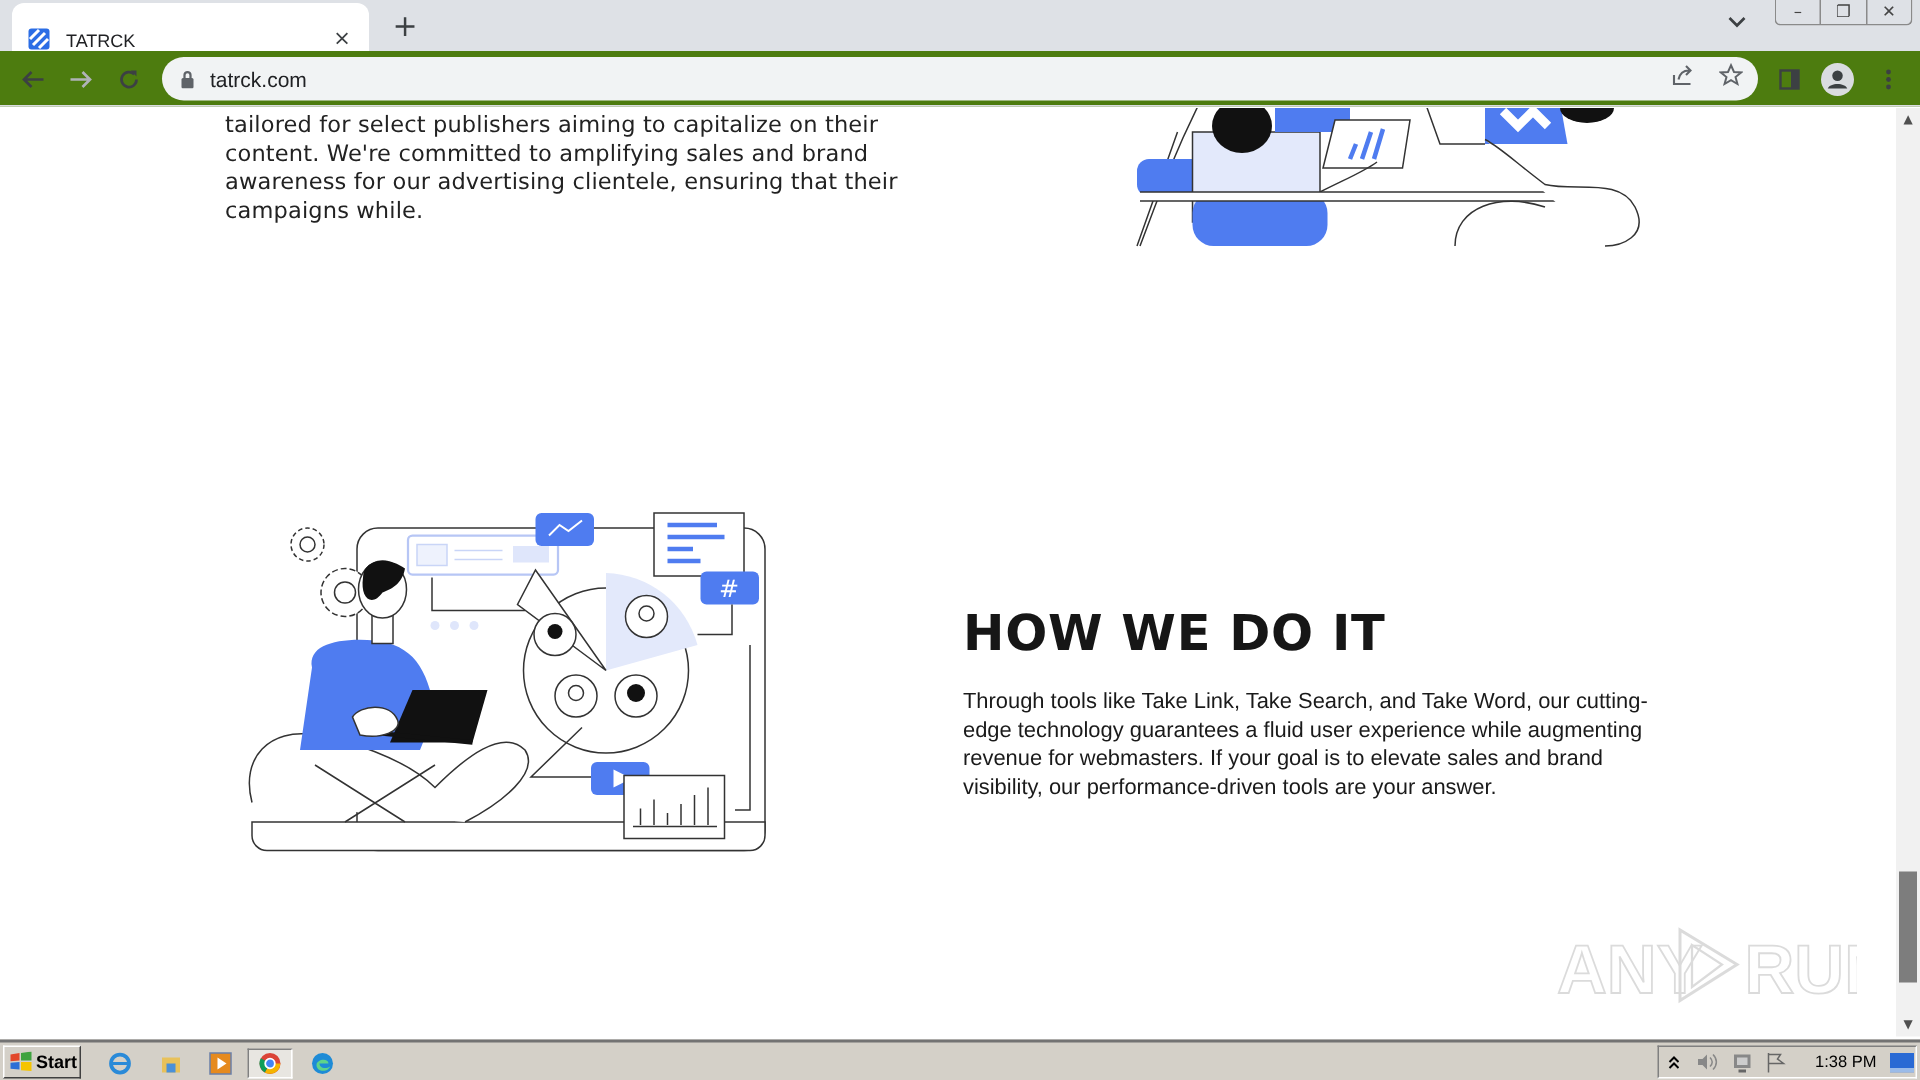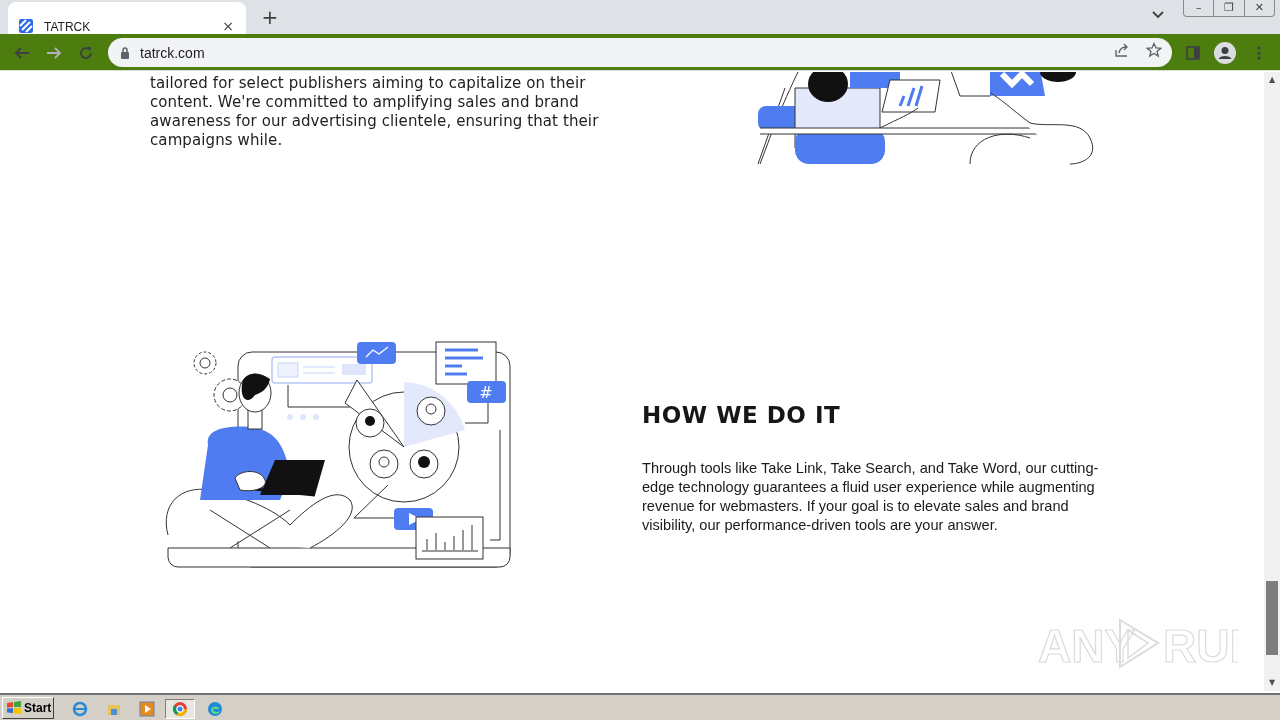--- a/index.html
+++ b/index.html
@@ -15,21 +15,21 @@
   .winctrls div { flex: 1; border-right: 1px solid #8a8a8a; font-size: 11px; text-align: center; line-height: 15px; color: #444; }
   .winctrls div:last-child { border-right: none; }
   .toolbar { position: absolute; left: 0; top: 34px; width: 1280px; height: 37px; background: #4d7c0f; border-bottom: 1px solid #dadce0; }
   .navbtn { position: absolute; top: 7px; width: 24px; height: 24px; display: flex; align-items: center; justify-content: center; }
   .omnibox { position: absolute; left: 108px; top: 4px; width: 1064px; height: 29px; background: #f1f3f4; border-radius: 15px; display: flex; align-items: center; padding-left: 12px; }
   .omnibox .url { font-family: "Liberation Sans", sans-serif; font-size: 14px; color: #202124; margin-left: 10px; }
   .omni-icon { position: absolute; top: 7px; width: 18px; height: 18px; display:flex; align-items:center; justify-content:center; }
   .tb-right { position: absolute; top: 7px; width: 24px; height: 24px; display: flex; align-items: center; justify-content: center; }
   .page { position: absolute; left: 0; top: 72px; width: 1264px; height: 619px; background: #fff; overflow: hidden; }
   .para-top { position: absolute; left: 150px; top: 2px; width: 480px; font-family: "DejaVu Sans", sans-serif; font-size: 15px; line-height: 19px; color: #222; letter-spacing: 0.1px; }
-  .heading { position: absolute; left: 642px; top: 330px; font-family: "DejaVu Sans", sans-serif; font-size: 23px; font-weight: bold; color: #161616; letter-spacing: 0.5px; }
+  .heading { position: absolute; left: 642px; top: 330px; font-family: "DejaVu Sans", sans-serif; font-size: 33px; font-weight: bold; color: #161616; letter-spacing: 0.5px; }
   .para-how { position: absolute; left: 642px; top: 387px; width: 470px; font-family: Liberation Sans, sans-serif; font-size: 14.6px; line-height: 19px; color: #1a1a1a; }
   .illus-top { position: absolute; left: 740px; top: -4px; width: 380px; height: 98px; }
   .illus-main { position: absolute; left: 160px; top: 263px; width: 360px; height: 240px; }
   .watermark { position: absolute; left: 1038px; top: 540px; width: 200px; height: 60px; opacity: 0.35; }
   .scrollbar { position: absolute; left: 1264px; top: 72px; width: 16px; height: 619px; background: #f1f1f1; }
   .scrollbar .up, .scrollbar .down { position: absolute; left: 0; width: 16px; height: 16px; font-size: 8px; color: #505050; text-align: center; line-height: 16px; }
   .scrollbar .up { top: 0; } .scrollbar .down { bottom: 0; }
   .scrollbar .thumb { position: absolute; left: 2px; top: 509px; width: 12px; height: 74px; background: #7d7d7d; }
   .taskbar { position: absolute; left: 0; top: 693px; width: 1280px; height: 27px; background: #d4d0c8; border-top: 2px solid #737373; }
   .startbtn { position: absolute; left: 2px; top: 2px; width: 52px; height: 22px; border: 1px solid #fff; border-right-color: #404040; border-bottom-color: #404040; background: #d4d0c8; display: flex; align-items: center; padding-left: 3px; font-family: "Liberation Sans", sans-serif; font-weight: bold; font-size: 12px; color: #000; }
@@ -260,13 +260,35 @@
         <path d="M8 8 L4.5 14 A7 7 0 0 1 1.9 4.5 Z" fill="#0f9d58"></path>
         <circle cx="8" cy="8" r="3.2" fill="#4285f4" stroke="#fff" stroke-width="1.2"></circle>
       </svg>
   </div>
   <div class="qlaunch" style="left:205px">
     <svg width="16" height="16" viewBox="0 0 16 16">
         <circle cx="8" cy="8" r="7" fill="#1e8bd6"></circle>
         <path d="M4 9 C4 5 12 4 12 8 L6 8 C6 11 10 12 13 10 C12 14 4 14 4 9 Z" fill="#5fd48a"></path>
       </svg>
   </div>
+  <div class="tray">
+    <svg style="position:absolute;left:6px;top:5px" width="8" height="10" viewBox="0 0 8 10">
+        <path d="M1 5 L4 2 L7 5 M1 9 L4 6 L7 9" stroke="#000" stroke-width="1.3" fill="none"></path>
+      </svg>
+    <svg style="position:absolute;left:24px;top:3px" width="16" height="14" viewBox="0 0 16 14">
+        <path d="M2 5 H5 L8 2 V12 L5 9 H2 Z" fill="#888"></path>
+        <path d="M10 4 C12 6 12 8 10 10 M12 2 C15 5 15 9 12 12" stroke="#888" fill="none"></path>
+      </svg>
+    <svg style="position:absolute;left:47px;top:3px" width="16" height="15" viewBox="0 0 16 15">
+        <rect x="3" y="2" width="11" height="9" fill="#888"></rect>
+        <rect x="5" y="4" width="7" height="5" fill="#ccc"></rect>
+        <rect x="6" y="12" width="5" height="2" fill="#666"></rect>
+      </svg>
+    <svg style="position:absolute;left:71px;top:3px" width="14" height="15" viewBox="0 0 14 15">
+        <path d="M2 1 V14 M2 2 H10 L8 5 L12 8 H2" stroke="#666" fill="none"></path>
+      </svg>
+    <span class="clock">1:38 PM</span>
+    <svg style="position:absolute;left:154px;top:4px" width="16" height="13" viewBox="0 0 16 13">
+        <rect x="0" y="0" width="16" height="13" fill="#2a6ad4"></rect>
+        <rect x="0" y="10" width="16" height="3" fill="#9bbbe8"></rect>
+      </svg>
+  </div>
 </div>
 
 </body></html>

